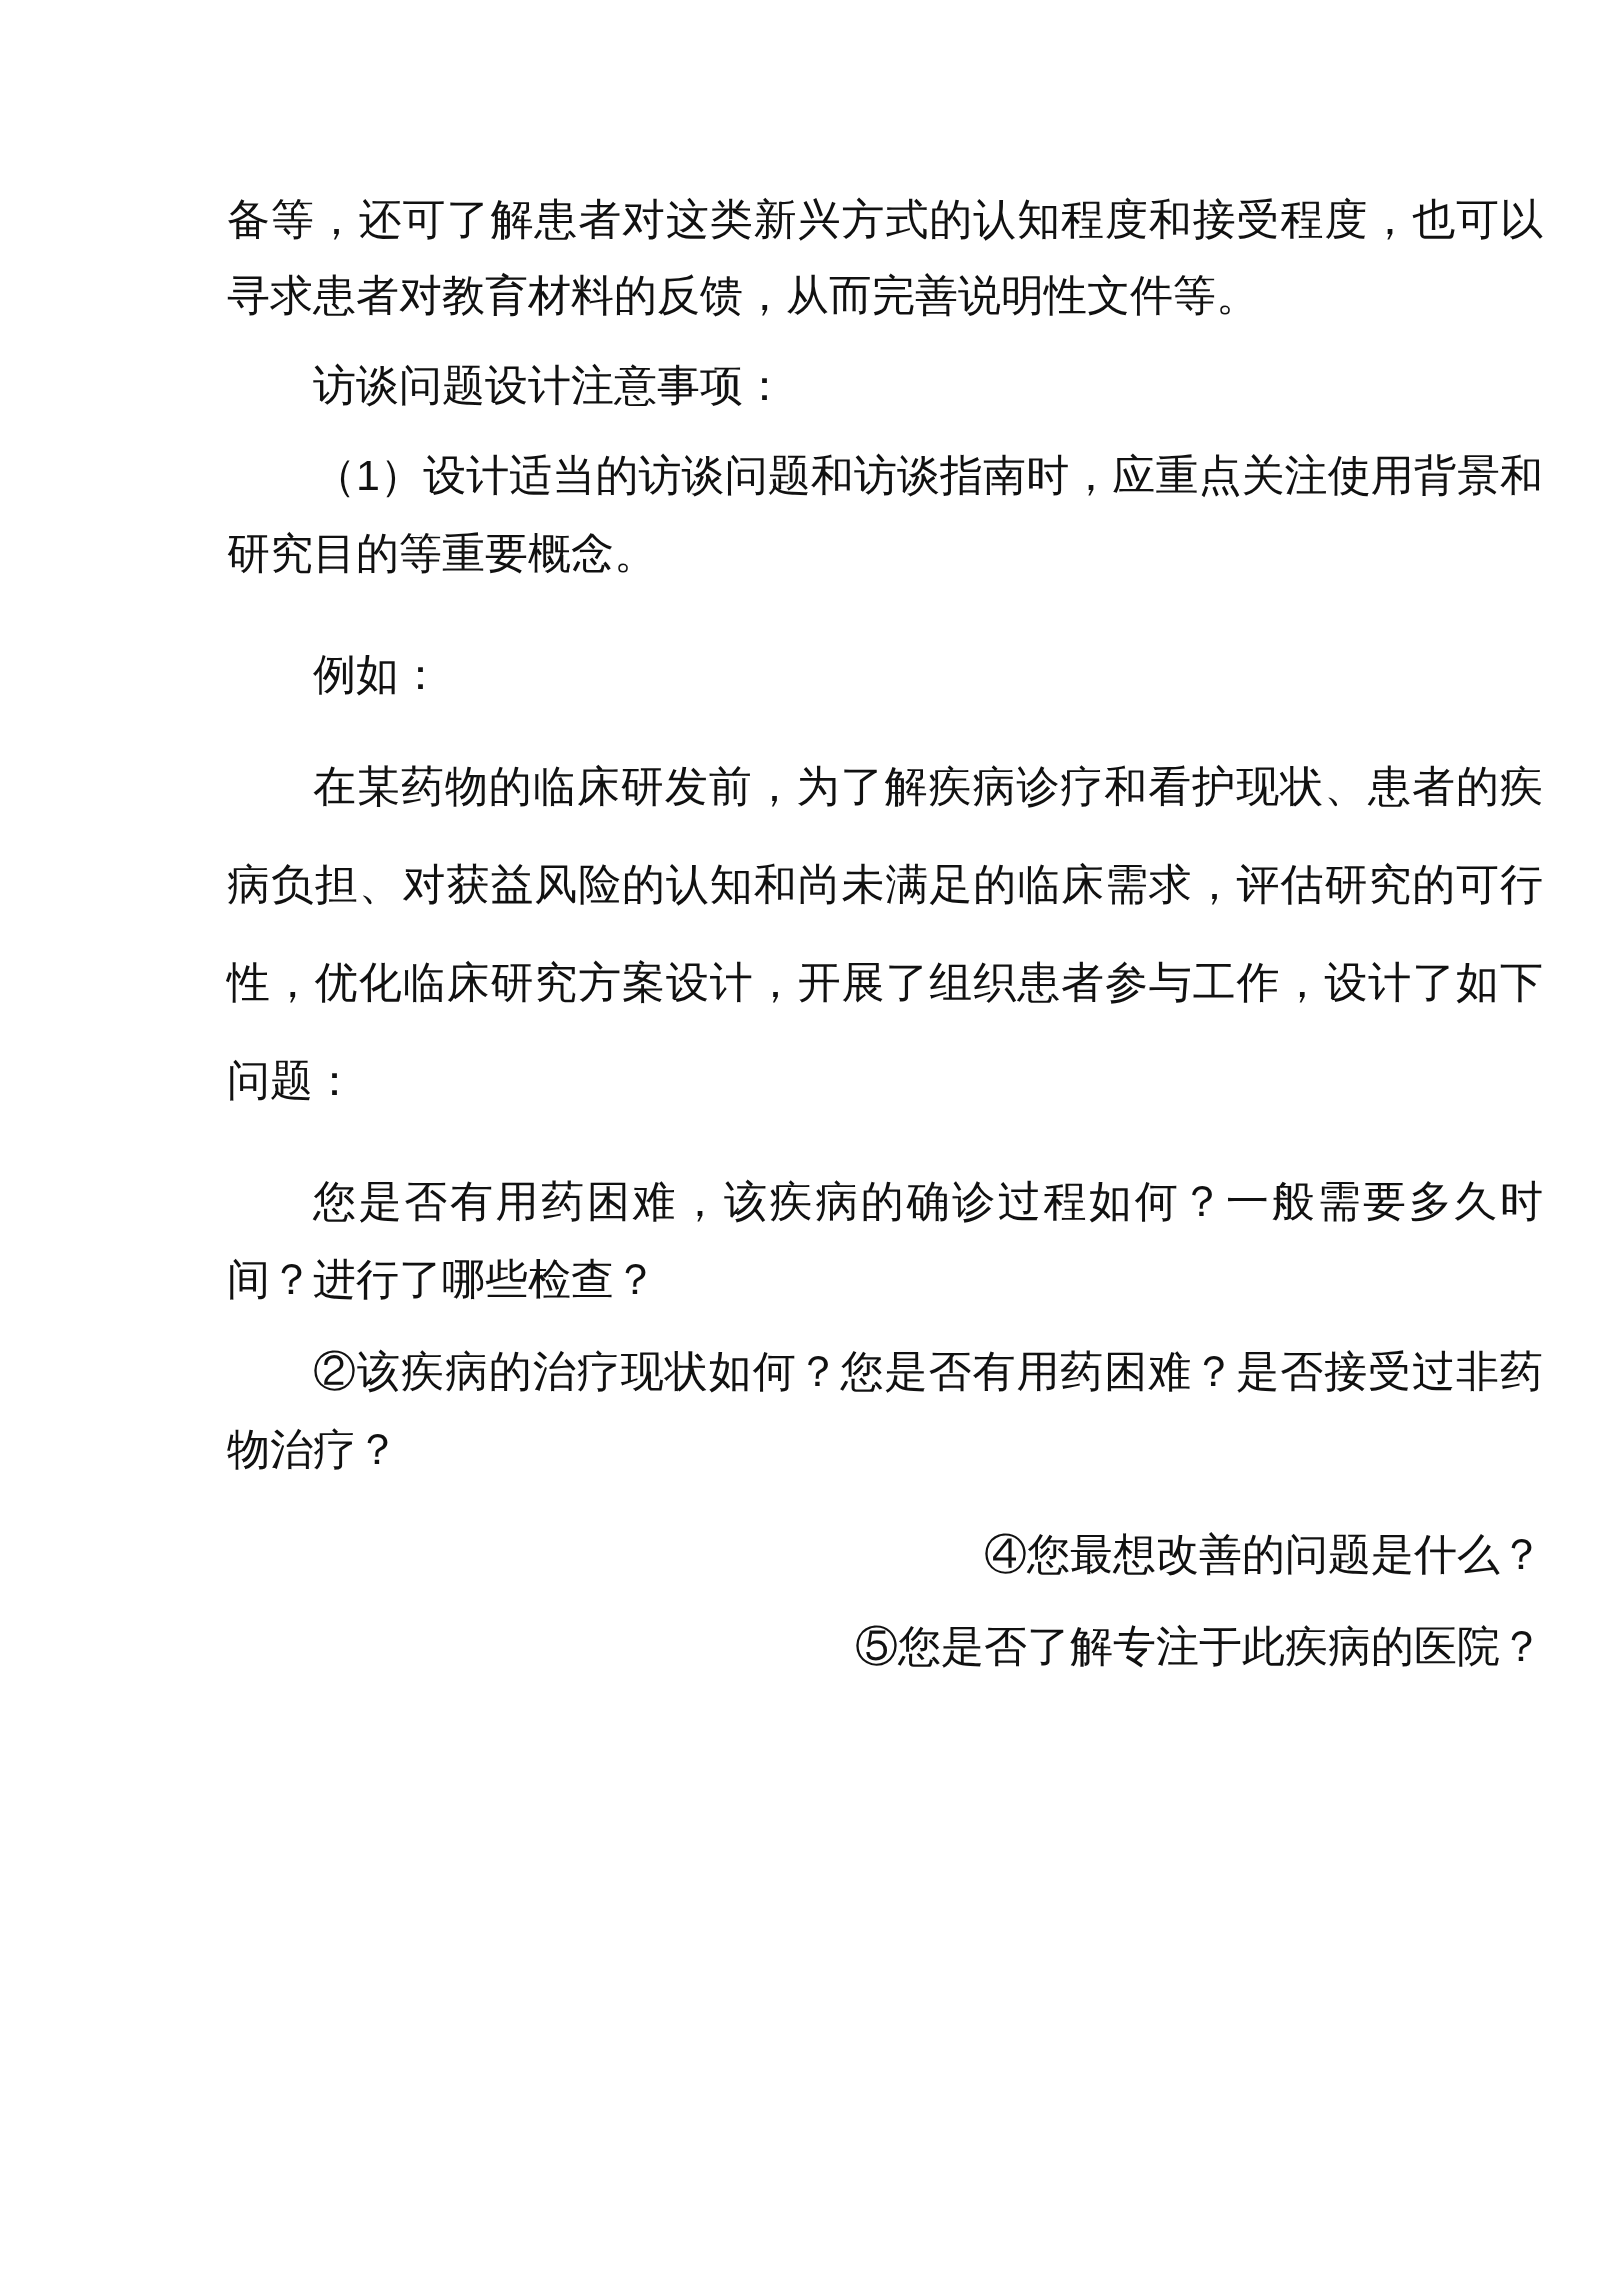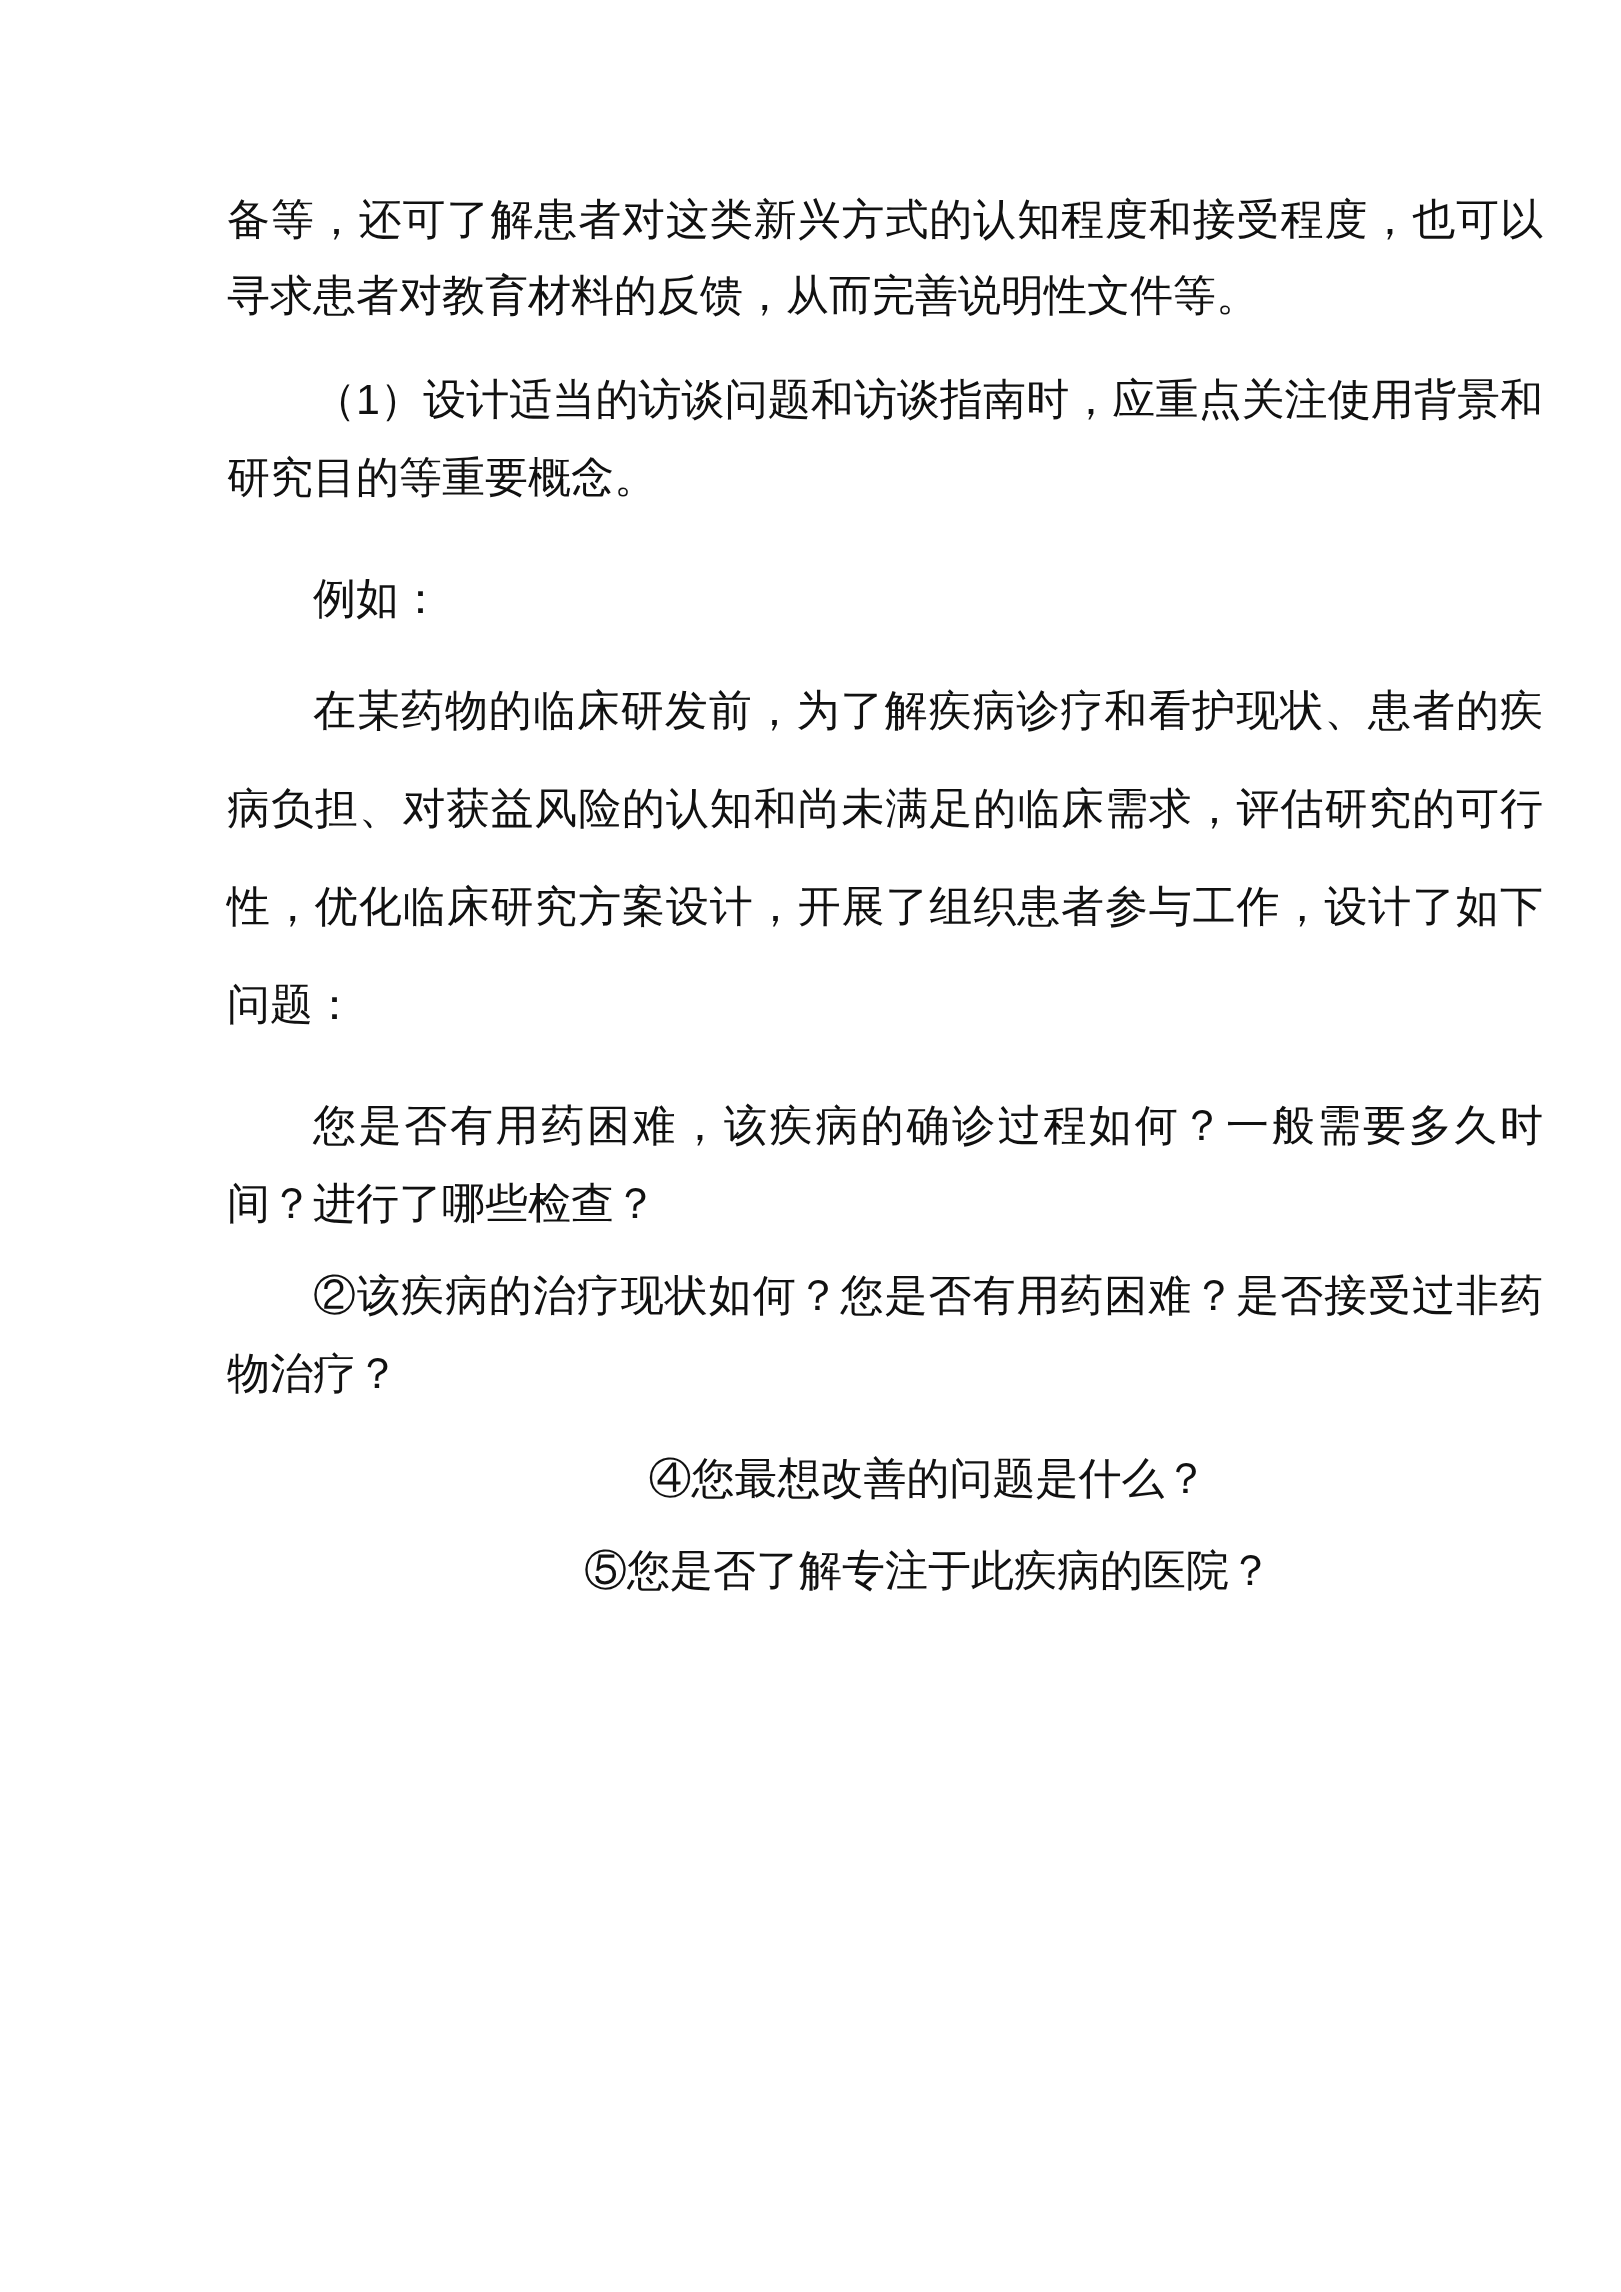--- a/index.html
+++ b/index.html
@@ -43,33 +43,34 @@
   
   .loose {
     line-height: 98px;
   }
   .indent {
     text-indent: 2em;
   }
   .gap-sm { height: 13.7px; }
   .gap-md { height: 33px; }
   .nowrap-justify {
-    text-align: center;
+    text-align: right;
   }
 </style>
 </head>
 <body>
 
 <div class="page">
   <div class="doc-body">
 
     <p class="para tight">备等，还可了解患者对这类新兴方式的认知程度和接受程度，也可以寻求患者对教育材料的反馈，从而完善说明性文件等。</p>
 
     <div class="gap-sm"></div>
 
+    <p class="para tight indent">访谈问题设计注意事项：</p>
 
     <div class="gap-sm"></div>
 
     <p class="para tight-2 indent">（1）设计适当的访谈问题和访谈指南时，应重点关注使用背景和研究目的等重要概念。</p>
 
     <div class="gap-md"></div>
 
     <p class="para loose indent">例如：</p>
 
     <div class="gap-sm"></div>

